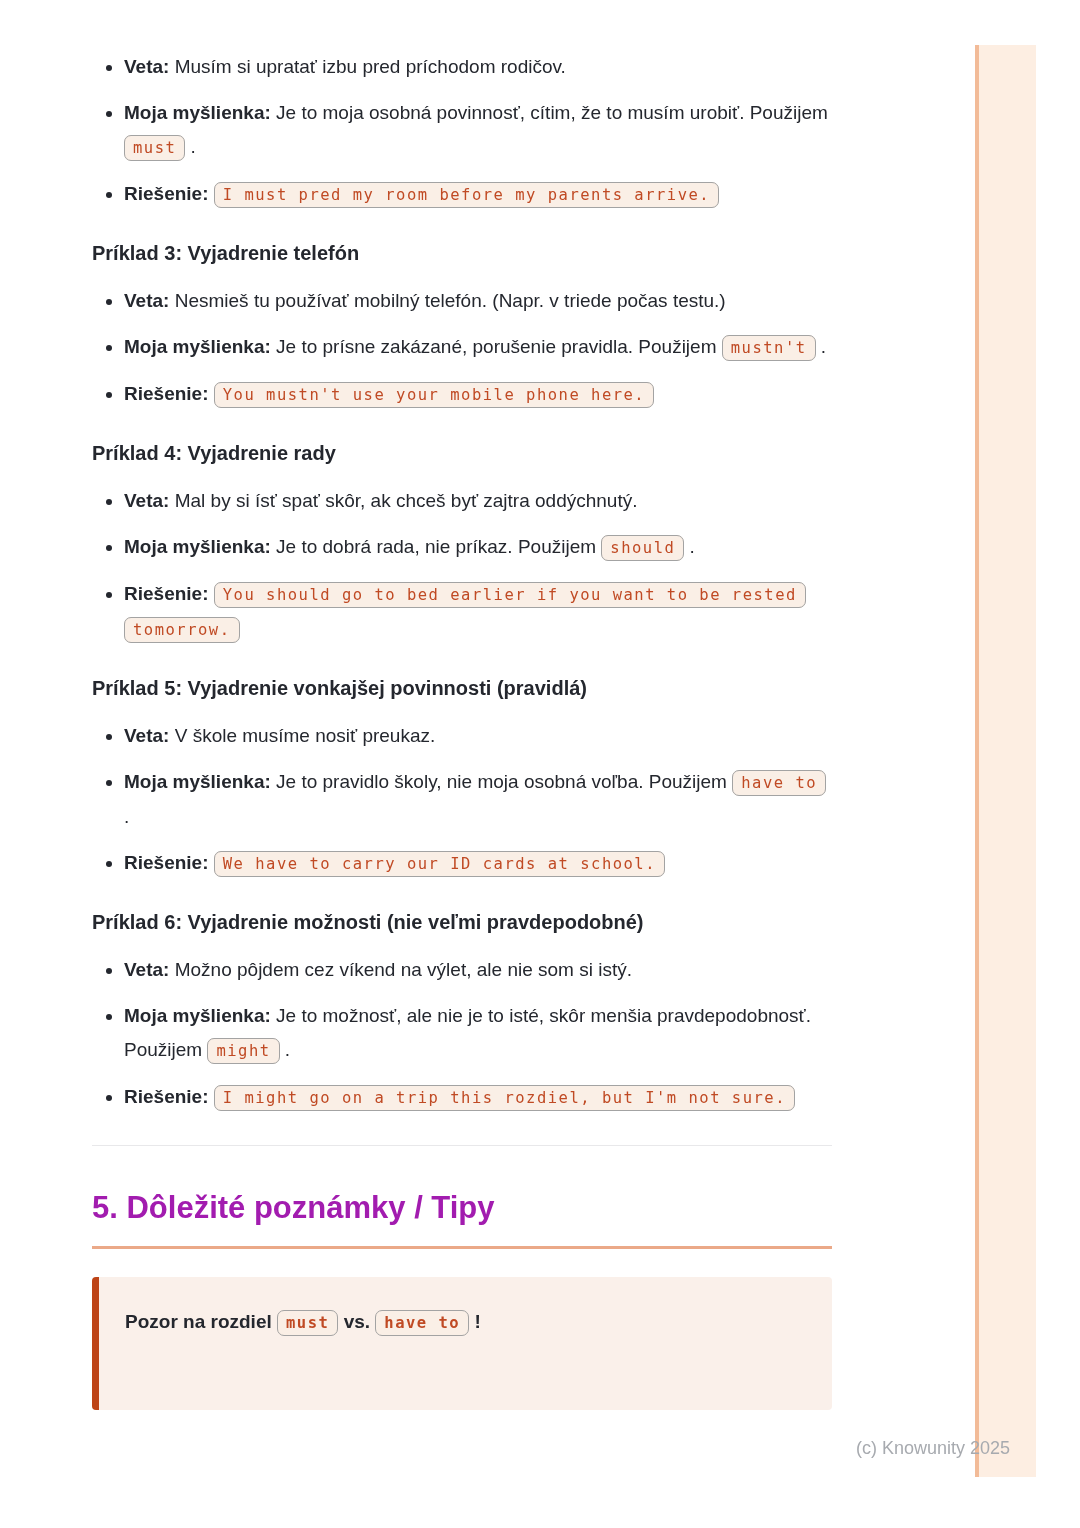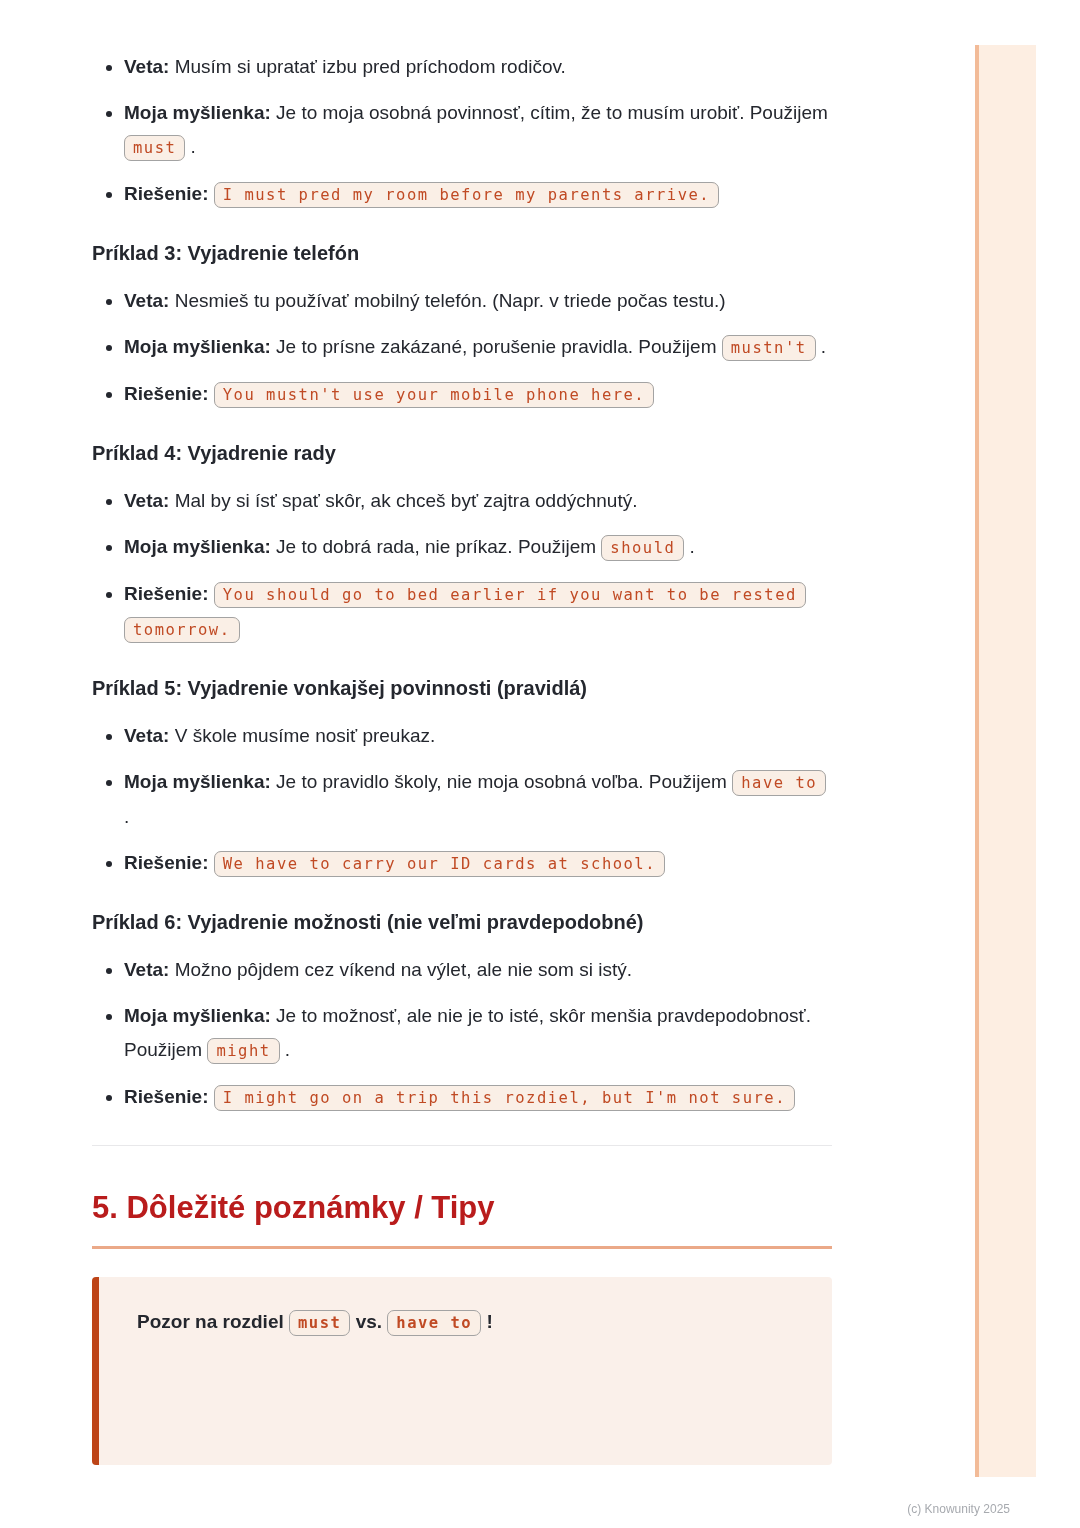--- a/index.html
+++ b/index.html
@@ -17,37 +17,37 @@
     font-family:"DejaVu Sans Mono", monospace;
     font-size:15.5px;letter-spacing:1.5px;
     color:#c04a24;background:#faefe6;
     border:1px solid #a3a3a3;border-radius:7px;
     padding:3px 8px;
     box-decoration-break:clone;-webkit-box-decoration-break:clone;
   }
   h3.example{font-size:20px;line-height:26px;font-weight:700;color:#24272e;margin:28px 0 18px 0;}
   .divider{border:none;border-top:1px solid #e8e8ea;margin:30px 0 0 0;height:0;}
   h2.section{
-    font-size:31px;line-height:36px;font-weight:700;color:#b91c1c;
+    font-size:31px;line-height:36px;font-weight:700;color:#a21caf;
     margin:44px 0 0 0;padding:0 0 20px 0;border-bottom:3px solid #eba988;
   }
   aside.callout{
-    margin-top:28px;height:188px;box-sizing:border-box;
+    margin-top:28px;height:133px;box-sizing:border-box;
     background:#faf0ea;border-left:7px solid #bd4417;border-radius:4px;
-    padding:28px 24px 0 38px;
+    padding:28px 24px 0 26px;
   }
   .callout-title{font-size:19px;line-height:34px;font-weight:700;color:#24272e;}
   aside.callout ul.blist{padding-left:30px;margin-top:8px;}
   .stripe{
     position:absolute;left:975px;top:45px;width:61px;height:1432px;
     box-sizing:border-box;background:#fdeee2;border-left:4px solid #f2bb98;
   }
   .footer{
-    position:absolute;top:1502px;right:70px;z-index:5;
-    font-size:12px;color:#a7aaaf;
+    position:absolute;top:1438px;right:70px;z-index:5;
+    font-size:18px;color:#a7aaaf;
   }
 </style>
 </head>
 <body>
 
 <main>
   <div class="stripe"></div>
   <div id="content" class="content">
       <ul class="blist">
         <li><strong>Veta:</strong> Musím si upratať izbu pred príchodom rodičov.</li>

